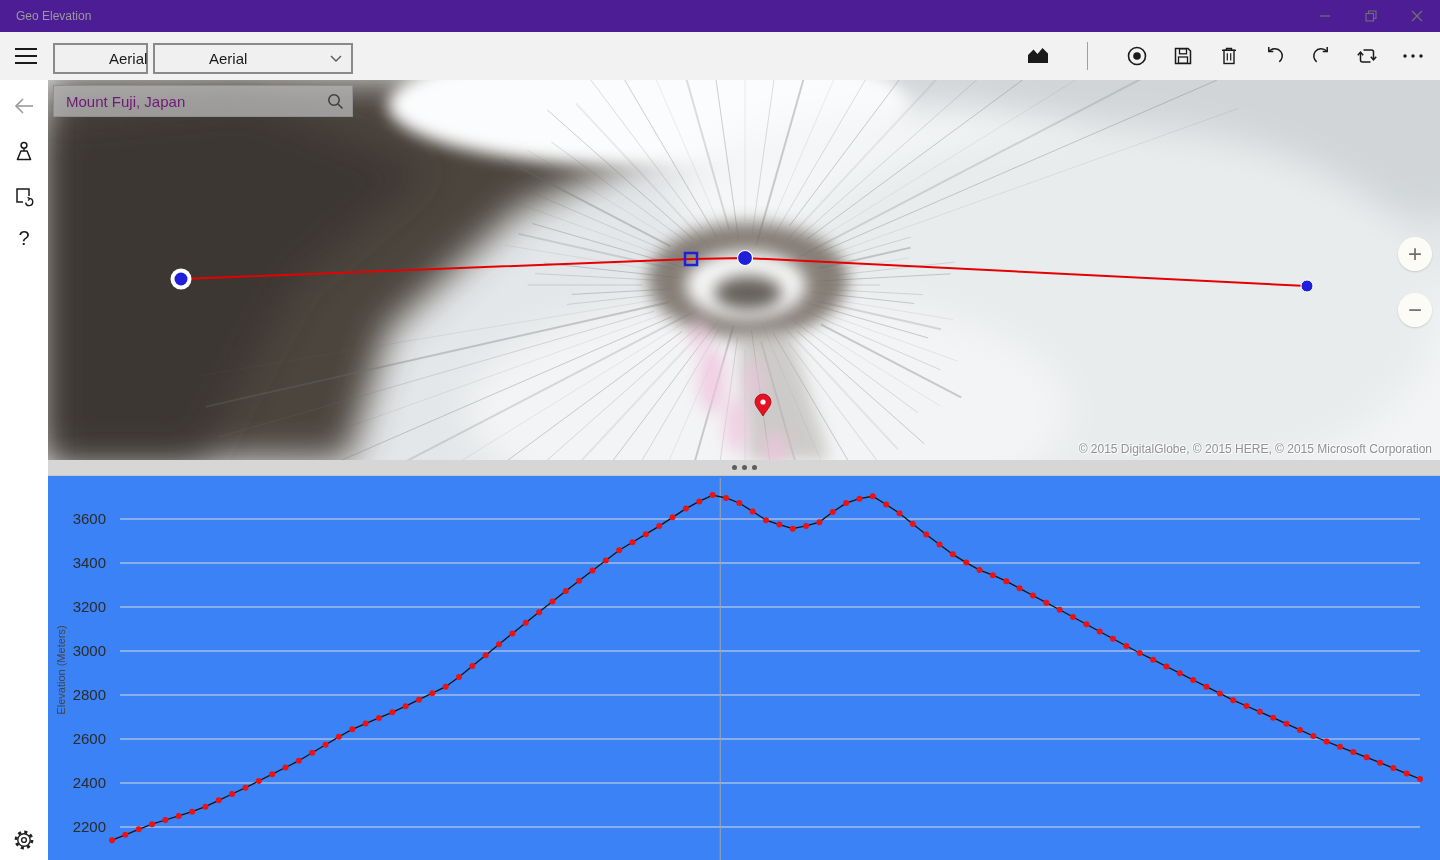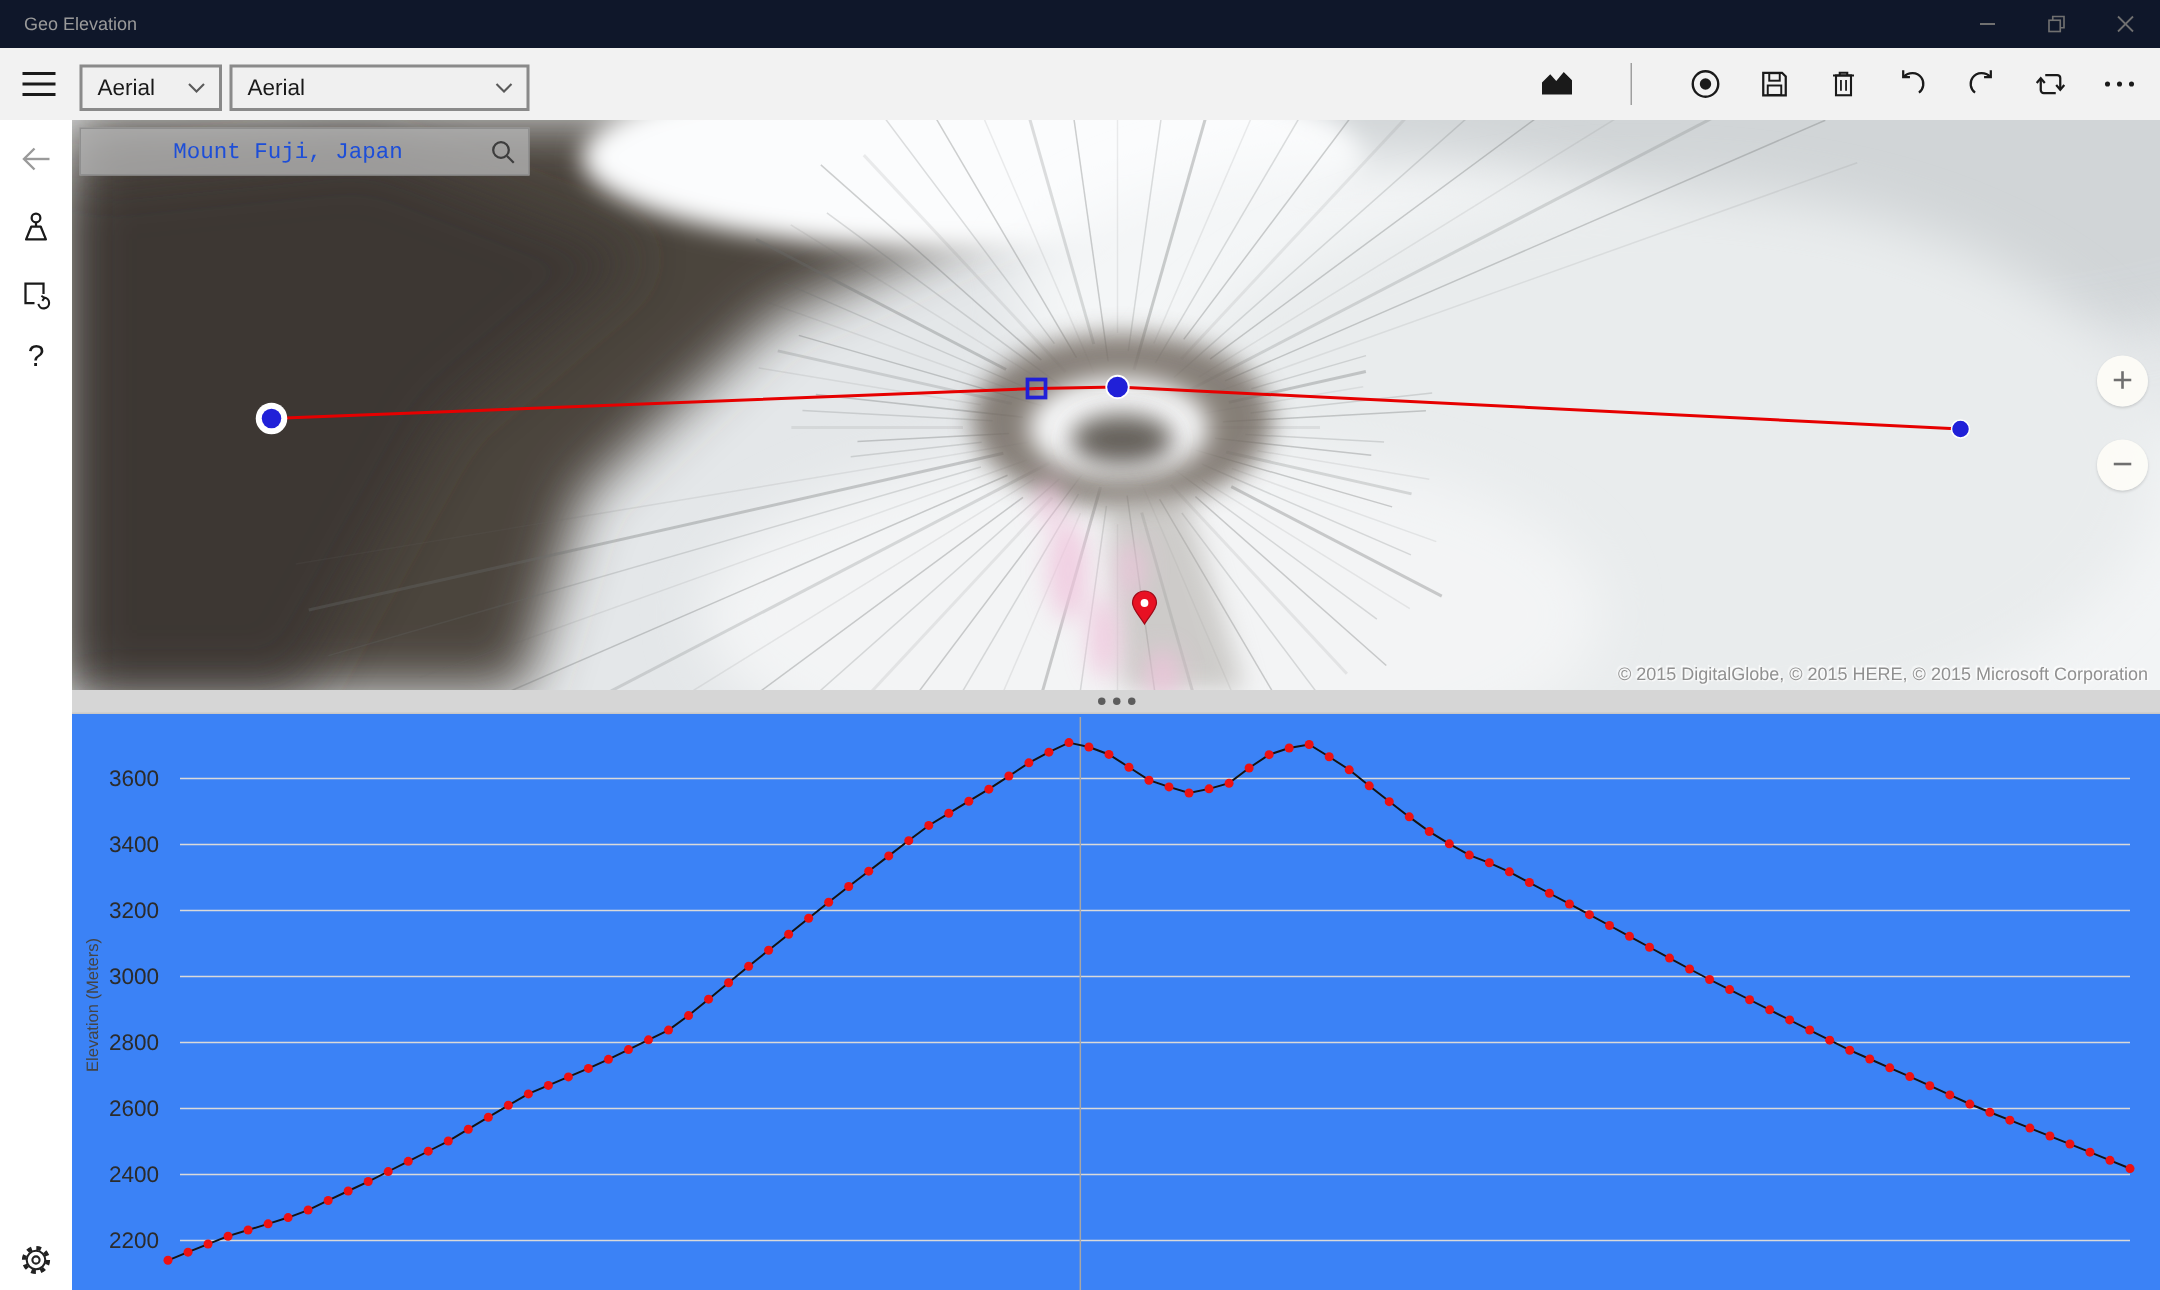--- a/index.html
+++ b/index.html
@@ -1,58 +1,58 @@
 <!DOCTYPE html>
 <html><head>
 <meta charset="utf-8">
 <style>
   * { margin:0; padding:0; box-sizing:border-box; }
   html,body { width:1440px; height:860px; overflow:hidden; background:#fff;
     font-family:"Liberation Sans", sans-serif; }
   .app { position:relative; width:1440px; height:860px; background:#fff; }
 
   
-  .titlebar { position:absolute; left:0; top:0; width:1440px; height:32px; background:#0f172a; }
+  .titlebar { position:absolute; left:0; top:0; width:1440px; height:32px; background:#4c1d95; }
   .titlebar .title { position:absolute; left:16px; top:0; line-height:32px;
     font-size:12px; color:#9a9a9a; }
   .wincontrols { position:absolute; right:0; top:0; height:32px; display:flex; }
   .winbtn { width:46px; height:32px; background:none; border:none; display:flex;
     align-items:center; justify-content:center; cursor:pointer; }
 
   
   .toolbar { position:absolute; left:0; top:32px; width:1440px; height:48px; background:#f2f2f2; }
   .iconbtn { background:none; border:none; cursor:pointer; display:flex;
     align-items:center; justify-content:center; }
   .hamburger { position:absolute; left:6px; top:4px; width:40px; height:40px;
     flex-direction:column; gap:5px; }
   .hamburger span { display:block; width:22px; height:2px; background:#1a1a1a; }
   .combo { position:absolute; top:11px; height:31px; background:#f0f0f0;
-    border:2px solid #8a8a8a; display:flex; align-items:center; cursor:pointer; }
+    border:2px solid #8a8a8a; display:flex; align-items:center; cursor:pointer;padding-left:44px; }
   .combo .val { font-size:15px; color:#1a1a1a; padding-left:10px; flex:1; }
   .combo svg { margin-right:9px; }
   .combo.maptype { left:53px; width:95px; }
   .combo.units  { left:153px; width:200px; }
   .toolbar-right { position:absolute; right:4px; top:1px; height:46px; display:flex;
     align-items:center; }
   .toolbar-right .iconbtn { width:46px; height:46px; }
   .tsep { width:1px; height:28px; background:#9f9f9f; margin:0 26px; }
 
   
   .leftrail { position:absolute; left:0; top:80px; width:48px; height:780px; background:#fff; z-index:5; }
   .railbtn { position:absolute; left:4px; width:40px; height:40px; background:none; border:none;
     display:flex; align-items:center; justify-content:center; cursor:pointer; }
   .railbtn.help { font-size:20px; color:#1a1a1a; }
 
   
   .map { position:absolute; left:48px; top:80px; width:1392px; height:380px; overflow:hidden; }
   .map svg.art { position:absolute; left:0; top:0; }
   .searchbox { position:absolute; left:5px; top:5px; width:300px; height:32px; }
   .searchbox input { width:100%; height:100%; background:rgba(176,176,176,0.82);
-    border:1px solid #8f8f8f; font-family:Liberation Mono, monospace;
-    font-size:15px; color:#1d4ed8; padding:0 34px 0 12px; outline:none;text-align:center; }
+    border:1px solid #8f8f8f; font-family:Liberation Sans, sans-serif;
+    font-size:15px; color:#701a75; padding:0 34px 0 12px; outline:none; }
   .searchbox .mag { position:absolute; right:8px; top:7px; }
   .zoombtn { position:absolute; width:34px; height:34px; border-radius:50%;
     background:rgba(253,252,247,0.95); border:none; cursor:pointer;
     font-size:24px; font-weight:300; color:#6f6f6f; line-height:30px; text-align:center;
     box-shadow:0 1px 2px rgba(0,0,0,0.15); }
   .zoombtn.zin  { left:1350px; top:157px; }
   .zoombtn.zout { left:1350px; top:213px; }
   .attribution { position:absolute; right:8px; bottom:4px; font-size:12px; color:#909090;
     text-shadow:0 0 2px #fff, 1px 1px 1px #fff, -1px -1px 1px #fff; }
 

